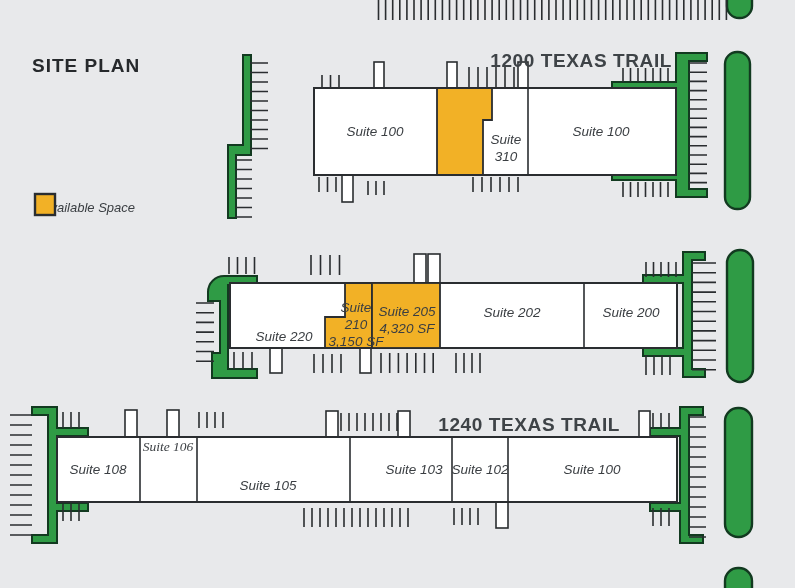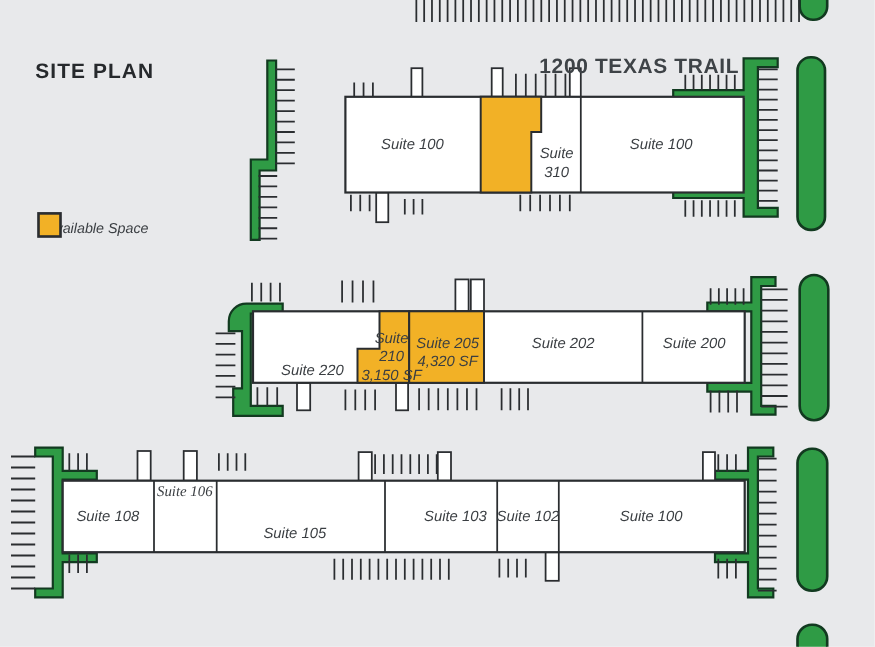--- a/index.html
+++ b/index.html
@@ -111,20 +111,21 @@
   <div class="label page-title">SITE PLAN</div>
 
   <div class="legend">
     <svg class="swatch" width="24" height="25">
       <rect x="2" y="2" width="20" height="21" fill="#F2B126" stroke="#2A2D30" stroke-width="2.4"></rect>
     </svg>
     <span class="legend-text">Available Space</span>
   </div>
 
   <div class="label street street-1200">1200 TEXAS TRAIL</div>
+  <div class="label street street-1240">1240 TEXAS TRAIL</div>
 
   <div class="label suite" style="left:375px;top:131px;">Suite 100</div>
   <div class="label suite" style="left:506px;top:148px;">Suite
 310</div>
   <div class="label suite" style="left:601px;top:131px;">Suite 100</div>
 
   <div class="label suite" style="left:284px;top:312px;margin-top:24px;">Suite 220</div>
   <div class="label suite" style="left:356px;top:324px;">Suite
 210
 3,150 SF</div>

